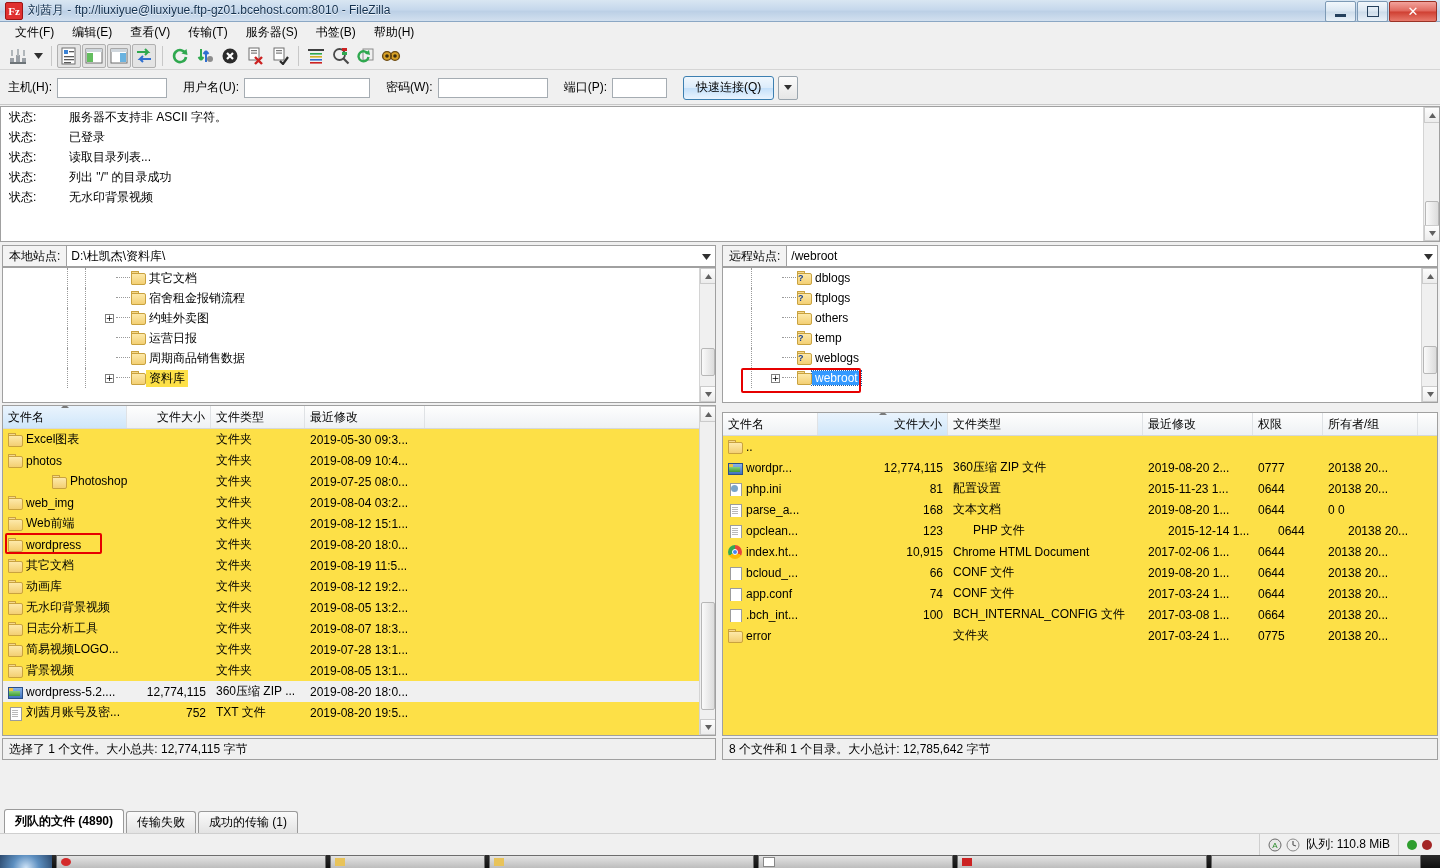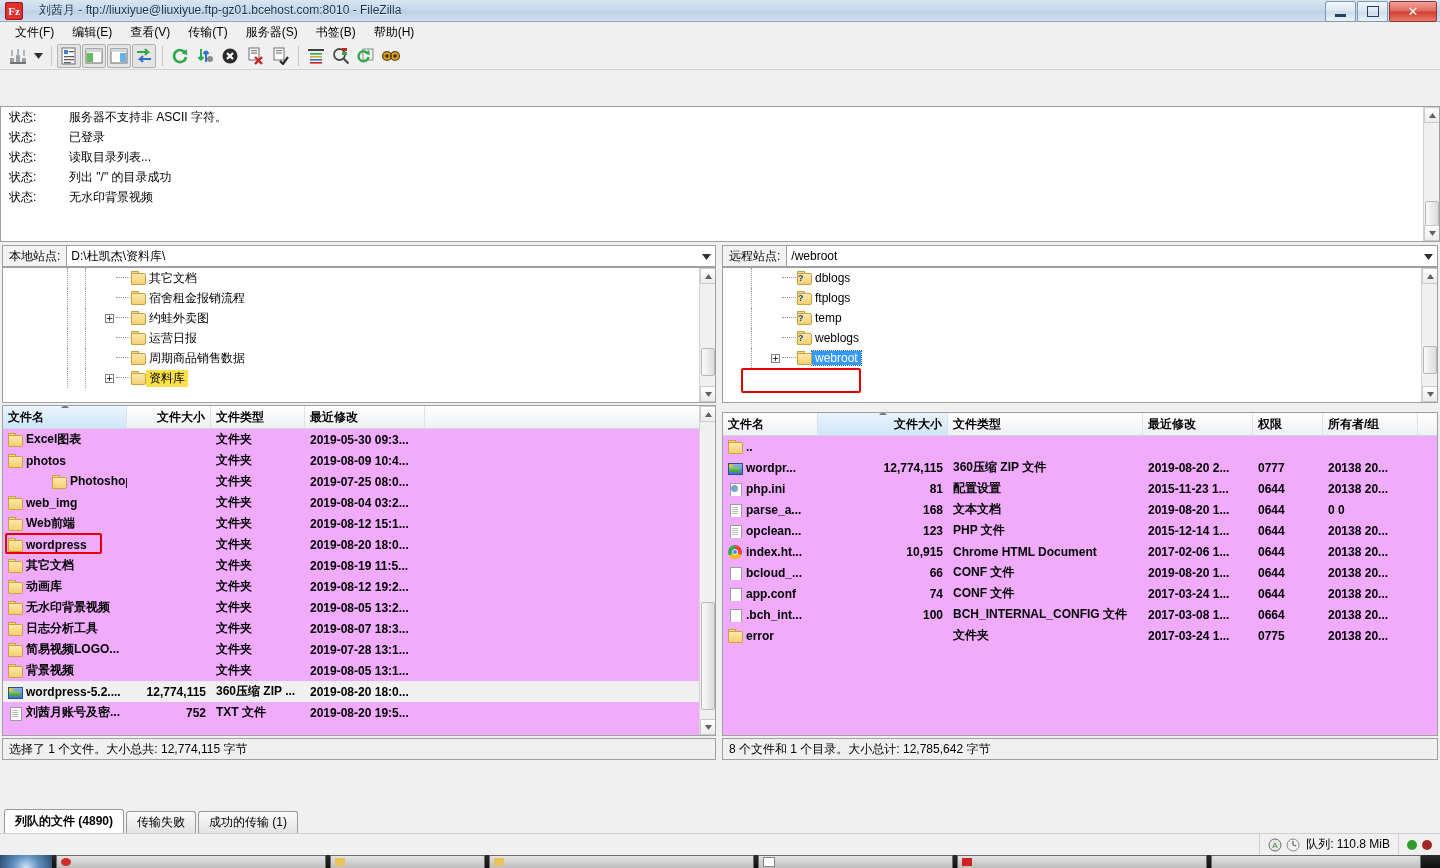--- a/index.html
+++ b/index.html
@@ -22,21 +22,21 @@
 
   
   .titlebar {
     position: absolute; left: 0; top: 0; width: 1440px; height: 22px;
     background: linear-gradient(to bottom, #d9e6f2 0%, #c6d8ec 45%, #bcd0e6 55%, #d2e0ef 100%);
     border-bottom: 1px solid #8ba7c4;
     box-sizing: border-box;
     display: flex; align-items: center;
   }
   .tb-icon {
-    width: 16px; height: 16px; margin-left: 5px; margin-right: 16px;
+    width: 16px; height: 16px; margin-left: 5px; margin-right: 5px;
     background: #e03030;
     border: 1px solid #9c1616;
     border-radius: 2px;
     color: #fff; font-weight: bold; font-size: 11px;
     display: flex; align-items: center; justify-content: center;
     font-family: "Liberation Serif", serif;
   }
   .tb-title {
     font-size: 12px; color: #14314f; white-space: nowrap;
     text-shadow: 0 1px 0 rgba(255,255,255,0.8);
@@ -211,22 +211,22 @@
   .chromeicon::after {
     content: ""; position: absolute; left: 4px; top: 4px; width: 6px; height: 6px;
     border-radius: 50%; background: #4285f4; border: 1px solid #fff; box-sizing: border-box;
   }
   .iniicon { width:16px; height:14px; position:relative; flex:0 0 16px; }
   .iniicon .pg { position:absolute; left:3px; top:1px; width:10px; height:12px; background:#fff; border:1px solid #9c9c9c; }
   .iniicon .gear { position:absolute; left:4px; top:3px; width:7px; height:7px; background:#7aa5c9; border-radius:50%; }
 
   
   .listpane {
-    position: absolute; background: #f0abfc;
-    border: 1px solid #a0a0a0; box-sizing: border-box; overflow: hidden; font-weight: bold;
+    position: absolute; background: #fde047;
+    border: 1px solid #a0a0a0; box-sizing: border-box; overflow: hidden;
   }
   .lheader {
     display: flex; height: 22px;
     background: linear-gradient(to bottom, #fefefe, #eef1f4);
     border-bottom: 1px solid #d5d8db;
     font-size: 12px;
   }
   .lh-cell {
     border-right: 1px solid #dfe2e5; box-sizing: border-box;
     display: flex; align-items: center; padding: 0 5px;
@@ -463,20 +463,36 @@
       <svg width="20" height="18" viewBox="0 0 20 18">
         <circle cx="6" cy="9" r="4.4" fill="#d9a227" stroke="#6b4a12" stroke-width="1.4"></circle>
         <circle cx="14" cy="9" r="4.4" fill="#d9a227" stroke="#6b4a12" stroke-width="1.4"></circle>
         <circle cx="6" cy="9" r="1.8" fill="#3b2d10"></circle>
         <circle cx="14" cy="9" r="1.8" fill="#3b2d10"></circle>
         <rect x="9" y="7.5" width="2" height="3" fill="#6b4a12"></rect>
       </svg>
     </div>
   </div>
 
+  <div class="qbar">
+    <span class="qlabel">主机(H):</span>
+    <input class="qinput" style="width: 110px;" value="">
+    <span class="qlabel">用户名(U):</span>
+    <input class="qinput" style="width: 126px;" value="">
+    <span class="qlabel">密码(W):</span>
+    <input class="qinput" type="password" style="width: 110px;" value="">
+    <span class="qlabel">端口(P):</span>
+    <input class="qinput" style="width: 55px;" value="">
+    <div class="qbtn">快速连接(Q)</div>
+    <div class="qdrop">
+      <svg width="8" height="5" viewBox="0 0 8 5">
+          <polygon points="0,0 8,0 4,5" fill="#303030"></polygon>
+        </svg>
+    </div>
+  </div>
 
   <div class="logpane">
     <div id="log-rows">
         <div class="logrow">
           <span class="log-kind">状态:</span>
           <span class="log-msg">服务器不支持非 ASCII 字符。</span>
         </div>
         <div class="logrow">
           <span class="log-kind">状态:</span>
           <span class="log-msg">已登录</span>
@@ -645,20 +661,30 @@
           </span>
           <span class="tw-label">ftplogs</span>
         </div>
         <div class="treerow" style="padding-left: 28px;">
           <span class="tw-vline" style="margin-right: 16px;"></span>
           <span style="width: 13px; display: flex; align-items: center; justify-content: center; flex: 0 0 13px;"></span>
           <span class="tw-dotline"></span>
           <span class="ficon">
             <span class="tab"></span>
             <span class="body"></span>
+          </span>
+          <span class="tw-label">others</span>
+        </div>
+        <div class="treerow" style="padding-left: 28px;">
+          <span class="tw-vline" style="margin-right: 16px;"></span>
+          <span style="width: 13px; display: flex; align-items: center; justify-content: center; flex: 0 0 13px;"></span>
+          <span class="tw-dotline"></span>
+          <span class="ficon">
+            <span class="tab"></span>
+            <span class="body"></span>
             <span class="q">?</span>
           </span>
           <span class="tw-label">temp</span>
         </div>
         <div class="treerow" style="padding-left: 28px;">
           <span class="tw-vline" style="margin-right: 16px;"></span>
           <span style="width: 13px; display: flex; align-items: center; justify-content: center; flex: 0 0 13px;"></span>
           <span class="tw-dotline"></span>
           <span class="ficon">
             <span class="tab"></span>
@@ -1094,21 +1120,21 @@
               <span class="ln" style="top:4px"></span>
               <span class="ln" style="top:6px"></span>
               <span class="ln" style="top:8px"></span>
               <span class="ln" style="top:10px"></span>
             </span>
             <span>opclean...</span>
           </div>
           <div class="lc right" style="width: 130px; flex: 0 0 130px;">
             <span>123</span>
           </div>
-          <div class="lc" style="width: 195px; flex: 0 0 195px;">
+          <div class="lc" style="width: 195px; flex: 0 0 195px; margin-left: 20px;">
             <span>PHP 文件</span>
           </div>
           <div class="lc" style="width: 110px; flex: 0 0 110px;">
             <span>2015-12-14 1...</span>
           </div>
           <div class="lc" style="width: 70px; flex: 0 0 70px;">
             <span>0644</span>
           </div>
           <div class="lc" style="width: 95px; flex: 0 0 95px;">
             <span>20138 20...</span>

